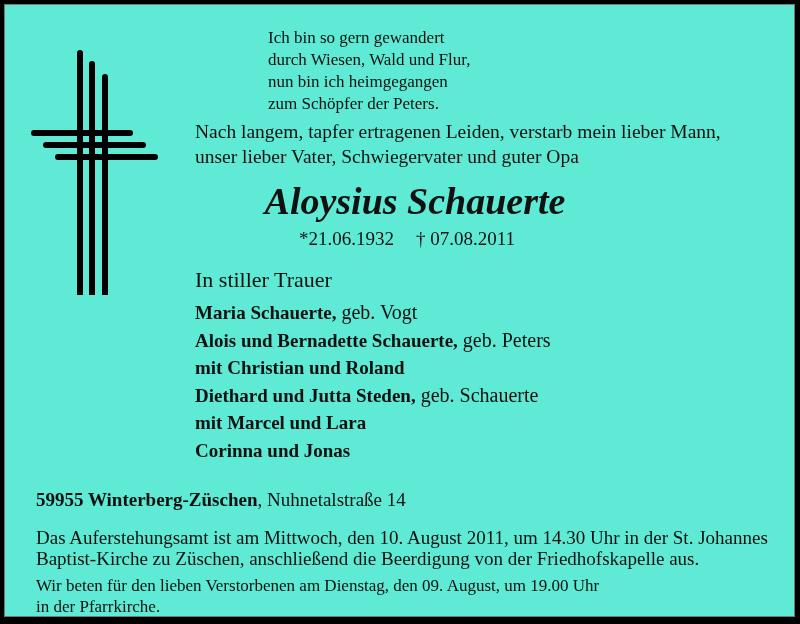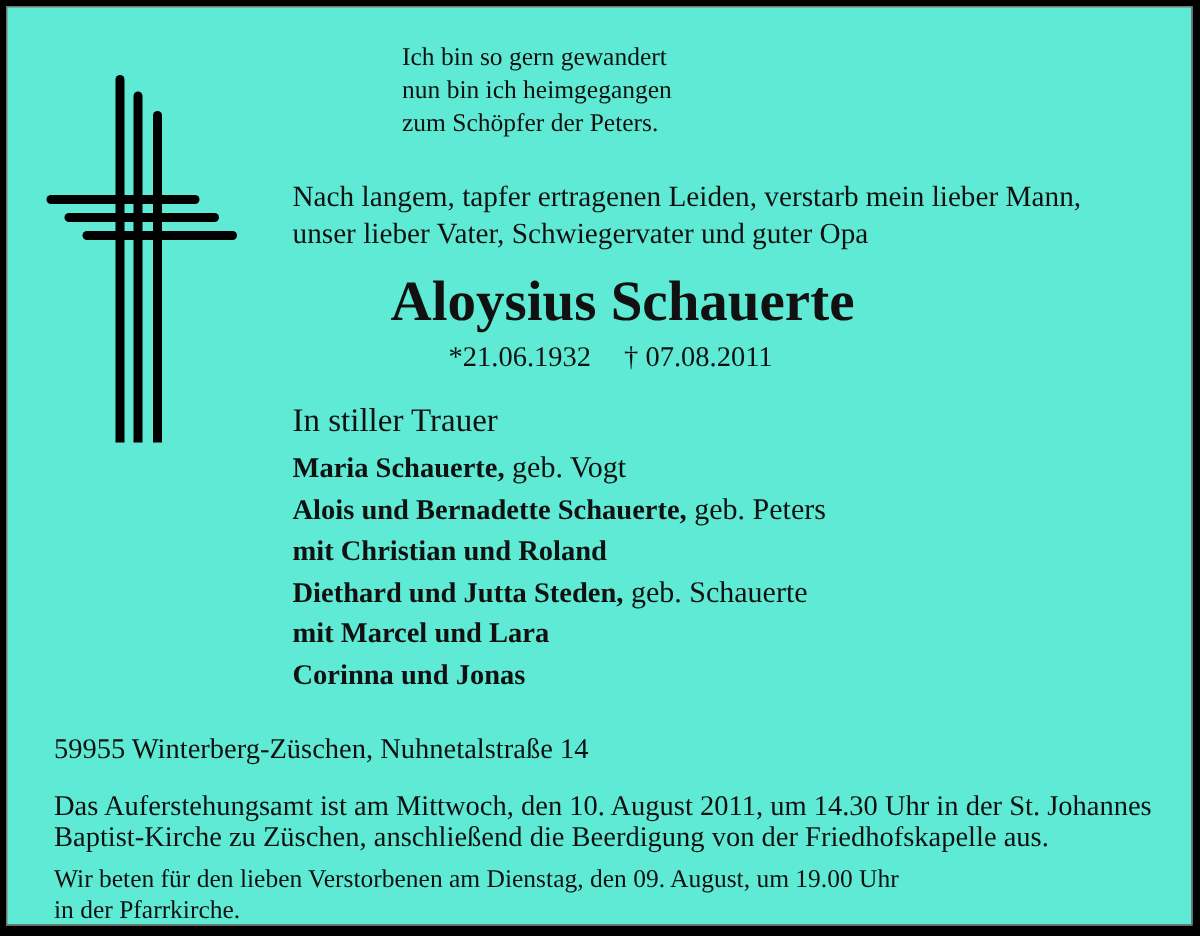--- a/index.html
+++ b/index.html
@@ -18,29 +18,29 @@
     border-left: 1px solid #777;
     border-top: 1px solid #777;
     box-sizing: border-box;
   }
   .cross { position: absolute; left: 0; top: 0; }
   .abs { position: absolute; white-space: nowrap; }
   .poem { left: 263px; top: 22px; font-size: 17px; line-height: 22px; }
   .poem div { height: 22px; }
   .intro { left: 190px; top: 114px; font-size: 19.5px; line-height: 25px; }
   .name { left: 0; width: 800px; text-align: center; top: 174px; font-size: 38px; font-weight: bold; line-height: 44px; padding-left: 20px; box-sizing: border-box; }
-  .name span { display: inline-block; }
+  .name span { display: inline-block; font-style: italic; }
   .dates { left: 294px; top: 222px; font-size: 19px; line-height: 24px; }
   .dates .gap { display: inline-block; width: 22px; }
   .trauer { left: 190px; top: 264px; font-size: 22px; line-height: 22px; }
   .family { left: 190px; top: 294px; font-size: 19px; line-height: 26.5px; }
   .family .b { font-weight: bold; }
   .family .n { font-weight: normal; font-size: 20px; }
   .address { left: 31px; top: 483px; font-size: 19px; line-height: 24px; }
-  .address .b { font-weight: normal; }
+  .address .b { font-weight: bold; }
   .notice1 { left: 31px; top: 522px; font-size: 19px; line-height: 21px; }
   .notice2 { left: 31px; top: 570px; font-size: 17px; line-height: 21px; }
 </style>
 </head>
 <body>
 
 <div class="frame">
 
   <svg class="cross" width="170" height="290" viewBox="0 0 170 290">
     <g stroke="#000" stroke-width="6" stroke-linecap="round">
@@ -48,20 +48,21 @@
       <line x1="87" y1="59" x2="87" y2="300"></line>
       <line x1="100" y1="72" x2="100" y2="300"></line>
       <line x1="29" y1="128" x2="125" y2="128"></line>
       <line x1="41" y1="140" x2="138" y2="140"></line>
       <line x1="53" y1="152" x2="150" y2="152"></line>
     </g>
   </svg>
 
   <div class="abs poem">
     <div>Ich bin so gern gewandert</div>
+    <div>durch Wiesen, Wald und Flur,</div>
     <div>nun bin ich heimgegangen</div>
     <div>zum Schöpfer der Peters.</div>
   </div>
 
   <div class="abs intro">
     <div>Nach langem, tapfer ertragenen Leiden, verstarb mein lieber Mann,</div>
     <div>unser lieber Vater, Schwiegervater und guter Opa</div>
   </div>
 
   <div class="abs name">

